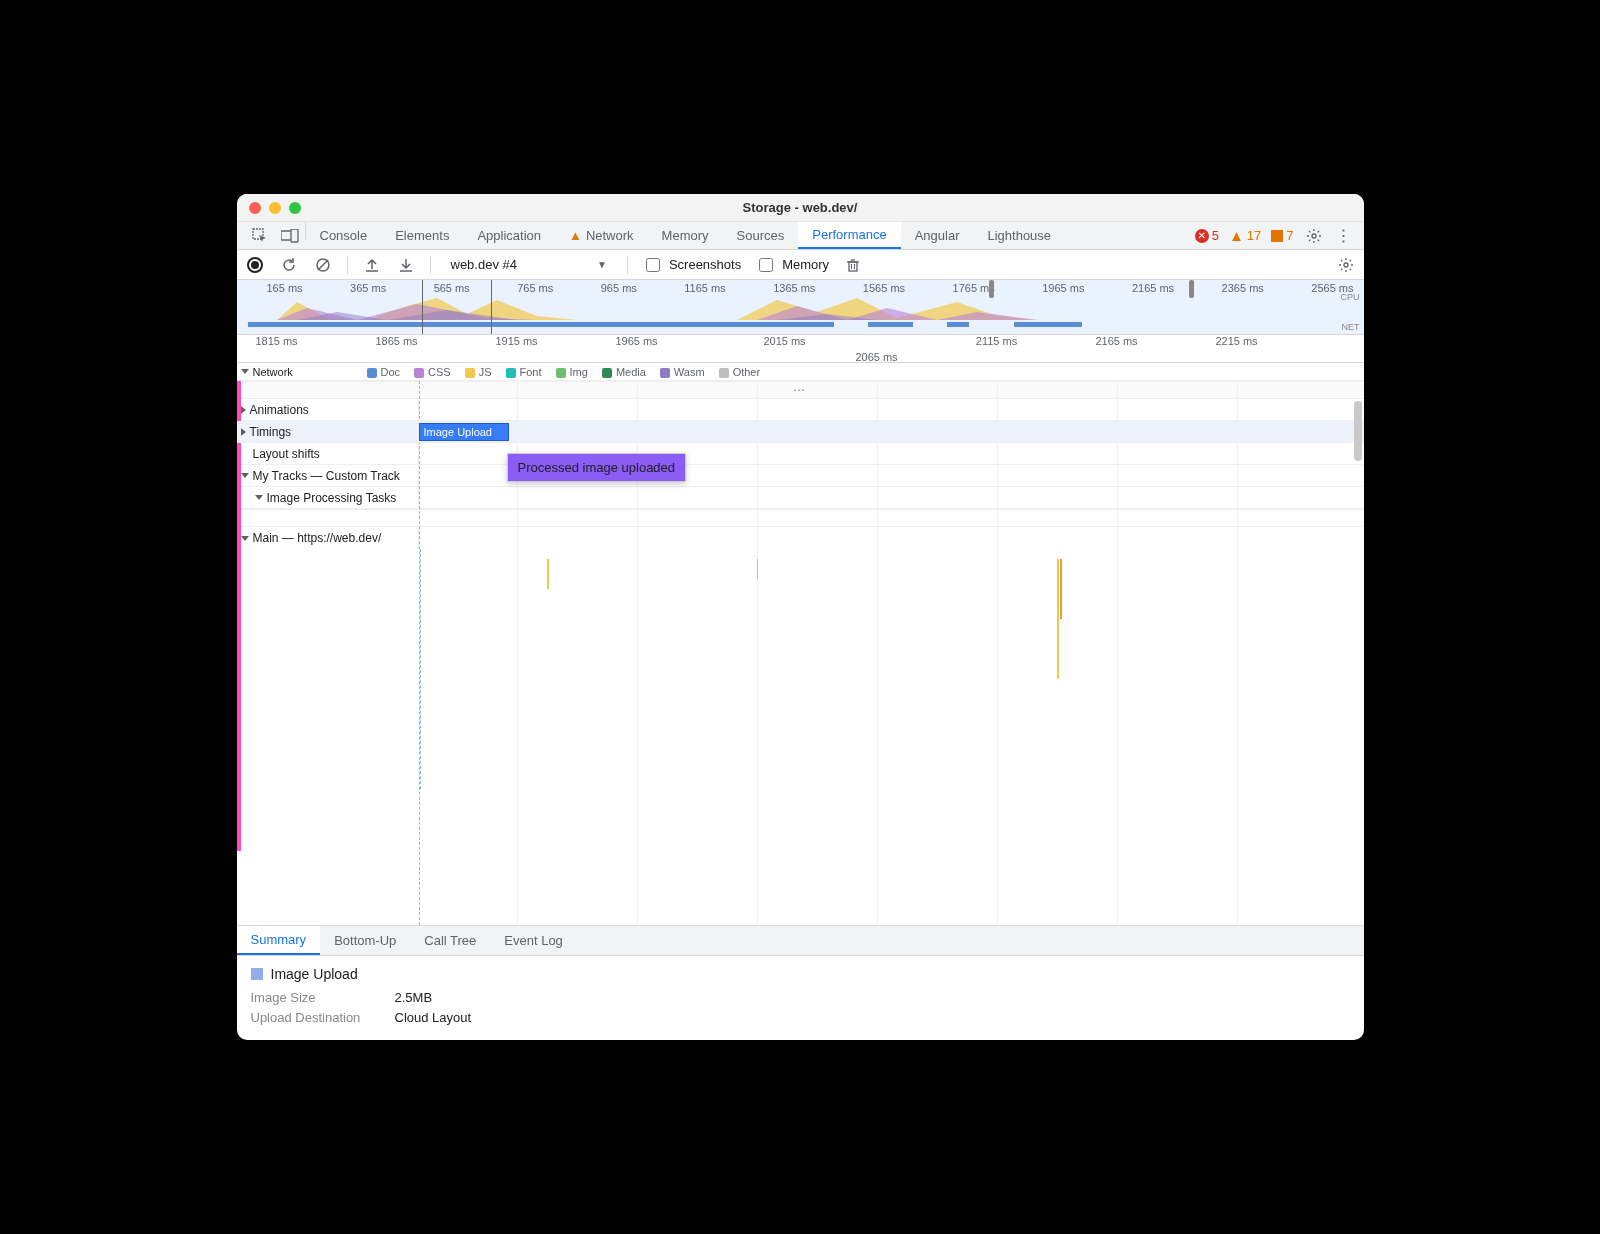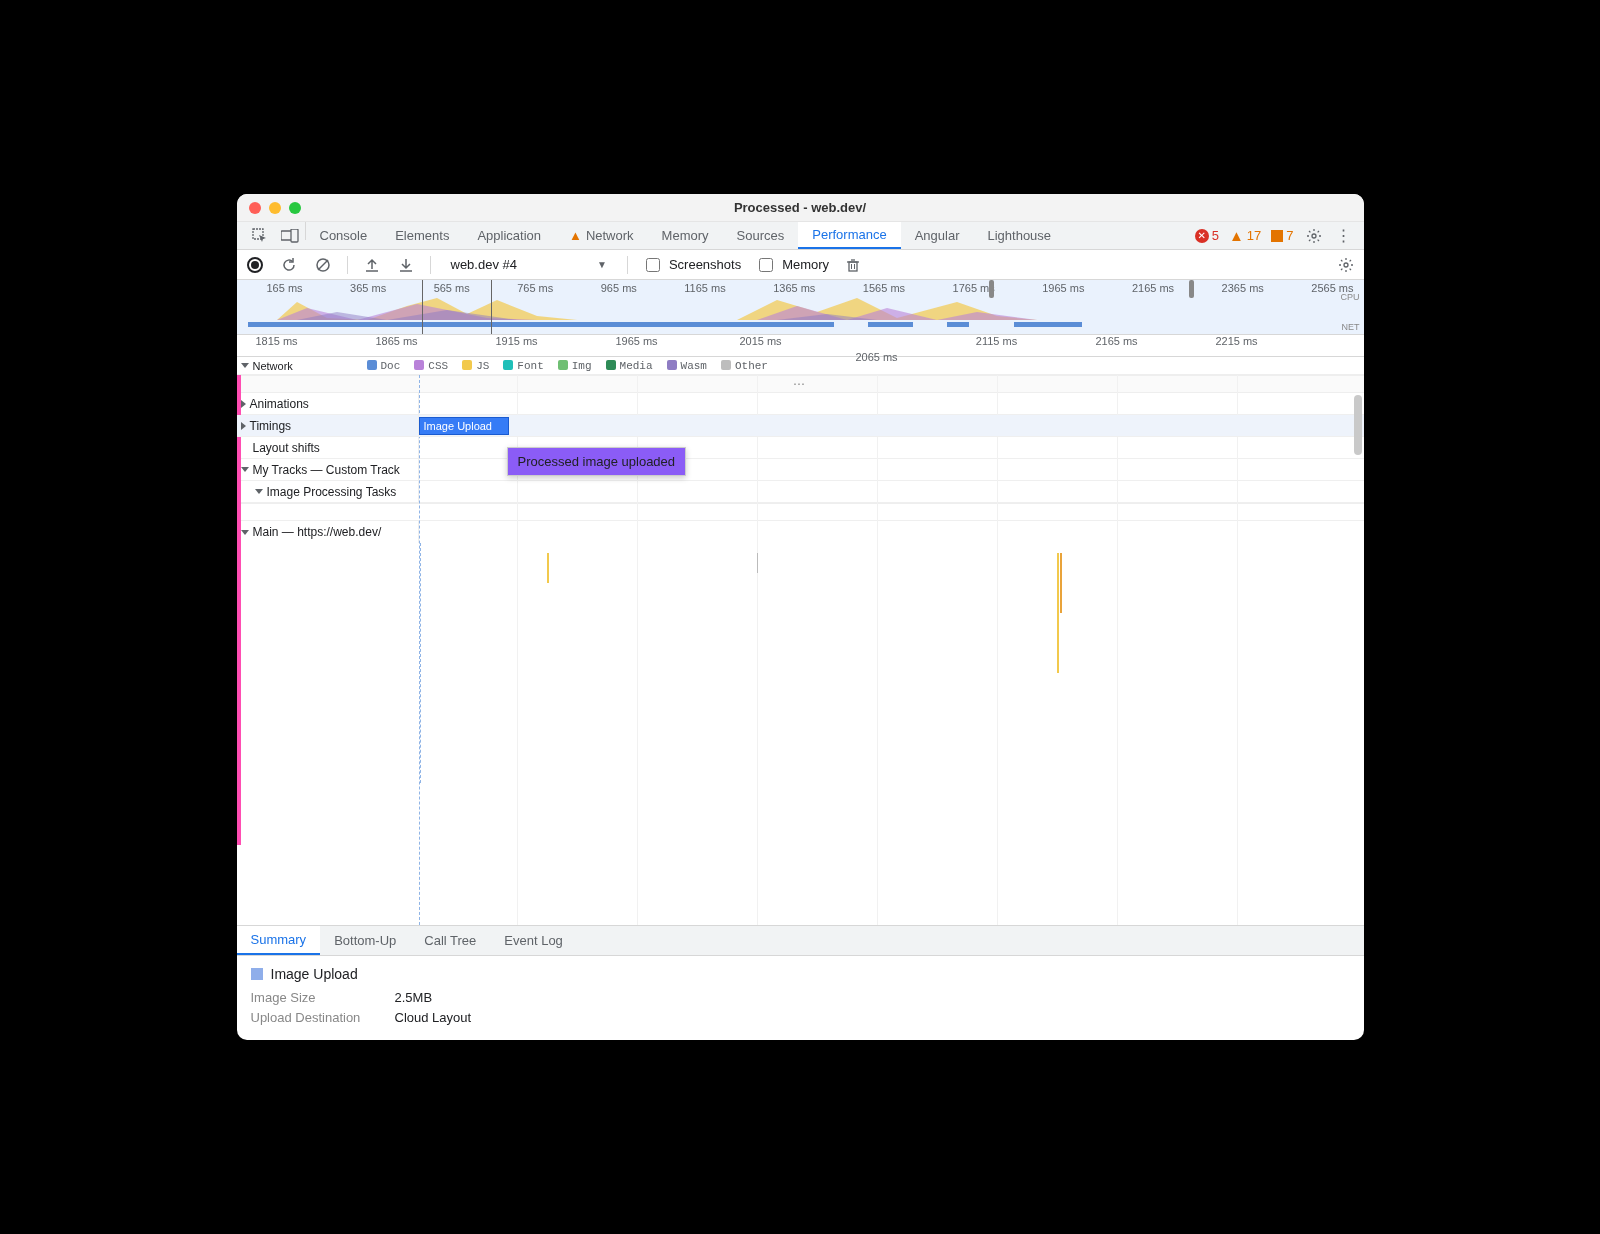--- a/index.html
+++ b/index.html
@@ -56,29 +56,29 @@
   .ov-ticks{position:absolute;top:2px;left:30px;right:10px;display:flex;justify-content:space-between;font-size:11px;color:#5f6368;}
   .ov-labels{position:absolute;right:2px;font-size:9px;color:#888;}
   .ov-labels .cpu{top:12px;position:absolute;right:2px;}
   .ov-labels .net{top:42px;position:absolute;right:2px;}
   .ov-chart{position:absolute;left:0;right:0;top:14px;height:26px;}
   .ov-rail{position:absolute;left:0;right:0;top:40px;height:12px;}
   .ov-seg{position:absolute;height:5px;top:2px;background:#5b8dd6;}
   .ov-cursor{position:absolute;top:0;bottom:0;width:1px;background:#666;}
   .ov-hgrip{position:absolute;top:0;width:5px;height:18px;background:#888;border-radius:2px;}
   
-  .ruler{height:22px;border-bottom:1px solid #d7d7d7;display:flex;position:relative;background:#fff;}
+  .ruler{height:28px;border-bottom:1px solid #d7d7d7;display:flex;position:relative;background:#fff;}
   .ruler .ticks{position:absolute;left:0;right:0;display:flex;font-size:11px;color:#5f6368;}
   .ruler .tk{position:absolute;transform:translateX(-50%);}
   
   .legendrow{height:18px;border-bottom:1px solid #eee;display:flex;align-items:center;font-size:11px;}
   .legendrow .side{width:130px;padding-left:4px;color:#202124;display:flex;align-items:center;}
   .tri{display:inline-block;width:0;height:0;border-top:4px solid transparent;border-bottom:4px solid transparent;border-left:5px solid #5f6368;margin-right:4px;}
   .tri.down{border-left:4px solid transparent;border-right:4px solid transparent;border-top:5px solid #5f6368;border-bottom:none;}
-  .leg{display:flex;align-items:flex-start;gap:4px;margin-right:14px;color:#5f6368;font-family:Liberation Mono, monospace;}
+  .leg{display:flex;align-items:flex-end;gap:4px;margin-right:14px;color:#5f6368;}
   .sw{width:10px;height:10px;border-radius:2px;}
   
   .flame{flex:1;display:flex;flex-direction:column;position:relative;overflow:hidden;border-bottom:1px solid #d7d7d7;}
   .flame .hsep{height:18px;border-bottom:1px solid #eee;border-top:1px solid #eee;background:#fafafa;
     display:flex;align-items:center;justify-content:center;color:#888;letter-spacing:2px;}
   .row{height:22px;border-bottom:1px solid #efefef;display:flex;align-items:center;}
   .row.sel{background:#eef3fb;}
   .row .side{width:182px;padding-left:4px;font-size:12px;display:flex;align-items:center;border-right:1px solid #eee;height:100%;}
   .row .side.sub{padding-left:18px;}
   .row .lane{flex:1;position:relative;height:100%;}
@@ -109,21 +109,21 @@
 <body>
 
 <div class="window">
 
   <div class="titlebar">
     <div class="traffic">
       <div class="tl red"></div>
       <div class="tl yellow"></div>
       <div class="tl green"></div>
     </div>
-    <div class="title">Processed - web.dev/</div>
+    <div class="title">Storage - web.dev/</div>
   </div>
 
   <div class="tabs">
     <div class="itab">
       <svg width="16" height="16" viewBox="0 0 16 16">
           <rect x="1" y="1" width="10" height="10" fill="none" stroke="#5f6368" stroke-width="1.3" stroke-dasharray="2 1"></rect>
           <path d="M7 7 L14 10 L11 11 L10 14 Z" fill="#5f6368"></path>
         </svg>
     </div>
     <div class="itab">
@@ -258,21 +258,21 @@
     <div class="ov-cursor" style="left:185px;"></div>
     <div class="ov-cursor" style="left:254px;"></div>
   </div>
 
   <div class="ruler">
     <div class="ticks" id="ruler-ticks">
         <span class="tk" style="left: 40px;">1815 ms</span>
         <span class="tk" style="left: 160px;">1865 ms</span>
         <span class="tk" style="left: 280px;">1915 ms</span>
         <span class="tk" style="left: 400px;">1965 ms</span>
-        <span class="tk" style="left: 524px;">2015 ms</span>
+        <span class="tk" style="left: 548px;">2015 ms</span>
         <span class="tk" style="left: 640px; margin-top: 16px;">2065 ms</span>
         <span class="tk" style="left: 760px;">2115 ms</span>
         <span class="tk" style="left: 880px;">2165 ms</span>
         <span class="tk" style="left: 1000px;">2215 ms</span>
       </div>
   </div>
 
   <div class="legendrow">
     <div class="side">
         <span class="tri down"></span>

